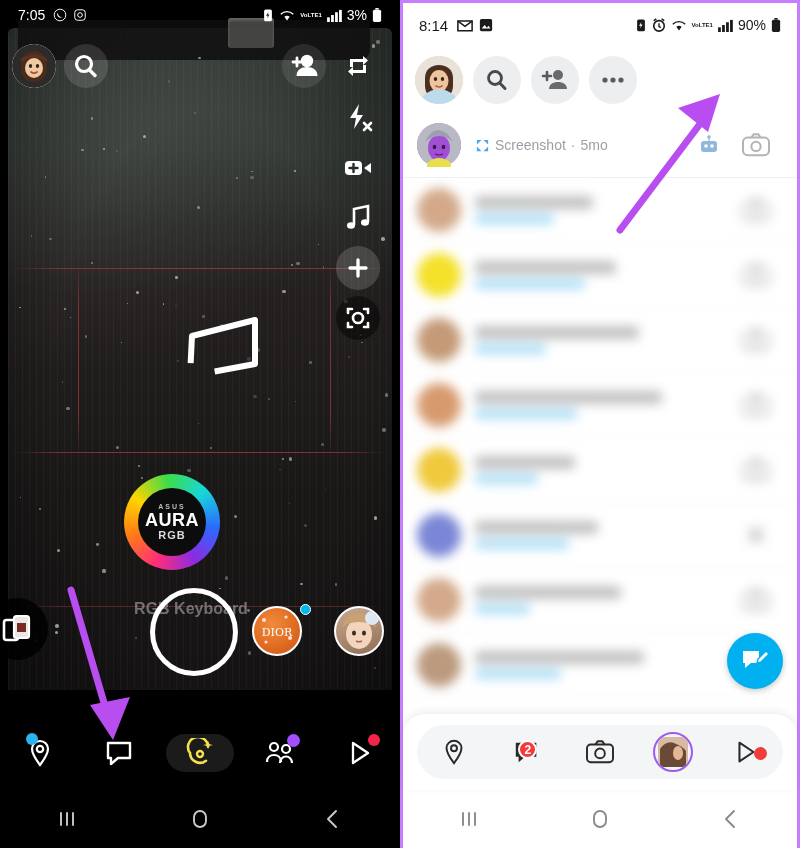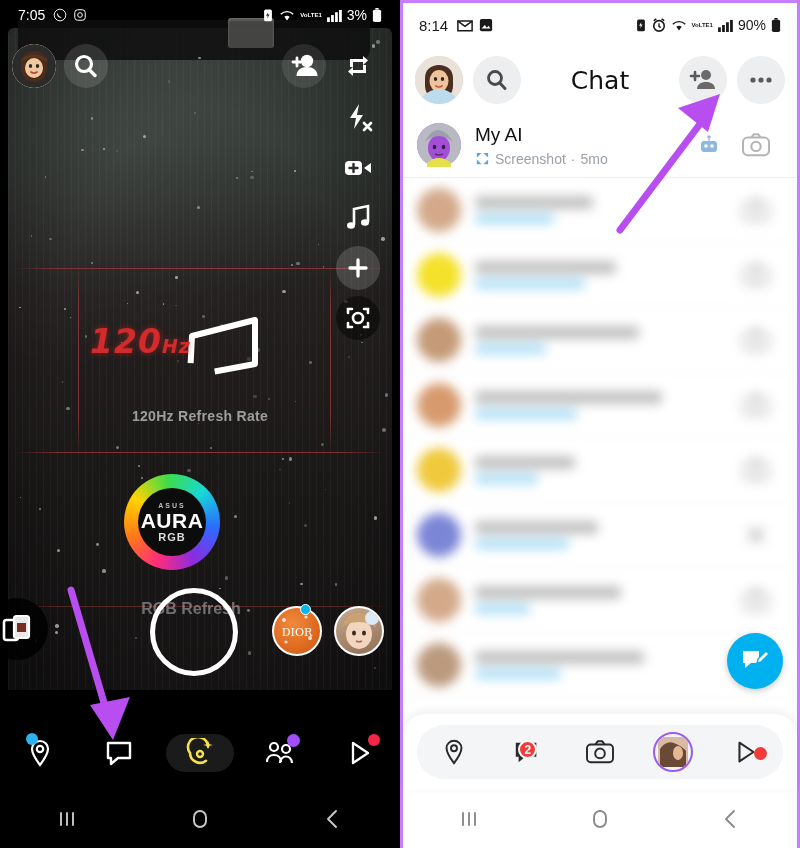--- a/index.html
+++ b/index.html
@@ -39,29 +39,29 @@
   .laptop{position:absolute;left:90px;top:10px;width:118px;height:86px;}
   .hz-cap{position:absolute;left:0;top:112px;width:260px;text-align:center;color:#cfcfcf;font-size:14px;
      font-weight:bold;opacity:.72;letter-spacing:.3px;}
 
   .aura{position:absolute;left:124px;top:474px;width:96px;height:96px;border-radius:50%;
      background:conic-gradient(from 200deg,#ff2d7a,#ff7a18,#ffd400,#3ddc4a,#18d7d7,#2b6bff,#8a2be2,#ff2d7a);
      display:flex;align-items:center;justify-content:center;}
   .aura-in{width:68px;height:68px;border-radius:50%;background:#0c0c0c;display:flex;flex-direction:column;
      align-items:center;justify-content:center;line-height:1;}
   .aura-asus{font-size:7px;color:#bdbdbd;letter-spacing:2px;font-weight:bold;}
-  .aura-main{font-size:21px;color:#fff;font-weight:bold;letter-spacing:.5px;margin-top:1px;}
+  .aura-main{font-size:18px;color:#fff;font-weight:bold;letter-spacing:.5px;margin-top:1px;}
   .aura-rgb{font-size:11px;color:#dcdcdc;font-weight:bold;letter-spacing:1px;margin-top:1px;}
   .rgbkb{position:absolute;left:86px;top:600px;width:210px;color:#b9b9b9;font-size:16px;font-weight:bold;opacity:.55;
      text-align:center;filter:blur(.4px);}
 
   .memories{position:absolute;left:-14px;top:598px;width:62px;height:62px;border-radius:50%;background:rgba(0,0,0,.82);}
   .shutter{position:absolute;left:150px;top:588px;width:88px;height:88px;border-radius:50%;border:5px solid #fff;box-sizing:border-box;}
   .lens{position:absolute;width:50px;height:50px;border-radius:50%;border:2.5px solid #fff;box-sizing:border-box;overflow:hidden;}
-  .lens-dior{left:272px;top:606px;background:radial-gradient(circle at 40% 35%,#f08a3c,#de6a1f 60%,#c9551a);}
+  .lens-dior{left:252px;top:606px;background:radial-gradient(circle at 40% 35%,#f08a3c,#de6a1f 60%,#c9551a);}
   .lens-char{left:334px;top:606px;background:linear-gradient(160deg,#c8a98e,#8f6e57);}
   .bluedot{position:absolute;width:11px;height:11px;border-radius:50%;background:#00b8f0;border:1.5px solid #fff;box-sizing:border-box;}
 
   .lnav{position:absolute;left:0;top:716px;width:400px;height:74px;background:#000;display:flex;align-items:center;}
   .lnav-item{flex:1;display:flex;align-items:center;justify-content:center;position:relative;height:60px;}
   .snapcap{width:68px;height:38px;border-radius:19px;background:#1b1b1b;display:flex;align-items:center;justify-content:center;}
   .dot{position:absolute;border-radius:50%;}
 
   
   .phone-right{position:relative;width:400px;height:848px;background:#fff;
@@ -309,34 +309,30 @@
         <svg width="36" height="36" viewBox="0 0 36 36">
           <path d="M8 13V9h4M28 13V9h-4M8 23v4h4M28 23v4h-4" fill="none" stroke="#fff" stroke-width="2.6" stroke-linecap="round"></path>
           <circle cx="18" cy="18" r="5" fill="none" stroke="#fff" stroke-width="2.6"></circle>
         </svg>
       </div>
 
       <div class="hz-wrap">
         <svg class="laptop" viewBox="0 0 118 86">
           <path d="M32 30 L95 14 L95 58 L30 70 Z" fill="none" stroke="#ffffff" stroke-width="6" stroke-linejoin="round" stroke-dasharray="150 38 120 0"></path>
         </svg>
-        <div class="hz-num">
-          <span>120</span><span class="hz-hz">Hz</span>
-        </div>
-        <div class="hz-cap">120Hz Refresh Rate</div>
       </div>
 
       <div class="aura">
         <div class="aura-in">
           <div class="aura-asus">ASUS</div>
           <div class="aura-main">AURA</div>
           <div class="aura-rgb">RGB</div>
         </div>
       </div>
-      <div class="rgbkb">RGB Refresh</div>
+      <div class="rgbkb">RGB Keyboard</div>
 
       <div class="memories">
         <svg width="62" height="62" viewBox="0 0 62 62">
           <rect x="18" y="22" width="14" height="20" rx="2.5" fill="none" stroke="#fff" stroke-width="2.6"></rect>
           <rect x="28" y="18" width="15" height="22" rx="2.5" fill="#e8e8e8" stroke="#fff" stroke-width="2.2"></rect>
           <rect x="31" y="25" width="9" height="9" fill="#7a2b22"></rect>
         </svg>
       </div>
       <div class="shutter"></div>
       <div class="lens lens-dior">
@@ -482,21 +478,20 @@
           <path d="M21 30q3 2 6 0" stroke="#bb5b50" stroke-width="1.7" fill="none" stroke-linecap="round"></path>
           <path d="M8 40q8-7 16-7t16 7v8H8z" fill="#bcdcee"></path>
         </svg>
       </div>
       <div class="hbtn">
         <svg width="26" height="26" viewBox="0 0 26 26">
           <circle cx="11" cy="11" r="6.5" fill="none" stroke="#4a4a4a" stroke-width="2.8"></circle>
           <line x1="15.8" y1="16" x2="21" y2="21.5" stroke="#4a4a4a" stroke-width="3" stroke-linecap="round"></line>
         </svg>
       </div>
-      <div class="chat-title">Chat</div>
       <div class="hbtn">
         <svg width="30" height="28" viewBox="0 0 30 28">
           <circle cx="18" cy="9" r="5" fill="#6a6a6a"></circle>
           <path d="M9 23c0-4.6 4-7 9-7s9 2.4 9 7z" fill="#6a6a6a"></path>
           <path d="M3 10h8M7 6v8" stroke="#5a5a5a" stroke-width="2.6" stroke-linecap="round"></path>
         </svg>
       </div>
       <div class="hbtn">
         <svg width="26" height="10" viewBox="0 0 26 10">
           <circle cx="5" cy="5" r="2.6" fill="#5a5a5a"></circle>
@@ -511,21 +506,20 @@
           <div class="row-av" style="background: rgb(176, 106, 214);"><svg width="44" height="44" viewBox="0 0 44 44">
               <circle cx="22" cy="22" r="22" fill="#b9b9c4"></circle>
               <ellipse cx="22" cy="25" rx="11" ry="13" fill="#a24fd6"></ellipse>
               <path d="M8 19q6-13 14-12t14 12q-6-6-14-6T8 19z" fill="#9e9eb0"></path>
               <ellipse cx="17.5" cy="24" rx="1.8" ry="2.2" fill="#3a1a4a"></ellipse>
               <ellipse cx="26.5" cy="24" rx="1.8" ry="2.2" fill="#3a1a4a"></ellipse>
               <path d="M18 31q4 2 8 0" stroke="#5d2a74" stroke-width="1.7" fill="none"></path>
               <path d="M10 40q6-5 12-5t12 5v4H10z" fill="#e8e04a"></path>
             </svg></div>
           <div class="row-mid">
-            <div class="row-name">My AI</div>
             <div class="row-sub">
               <svg width="15" height="15" viewBox="0 0 16 16">
                 <path d="M2 2h5L2 7zM14 2H9l5 5zM2 14h5l-5-5zM14 14H9l5-5z" fill="#4aa8e8"></path>
               </svg>
               <span>Screenshot</span>
               <span>·</span>
               <span>5mo</span>
             </div>
           </div>
           <div style="width: 40px; display: flex; align-items: center; justify-content: center;">

